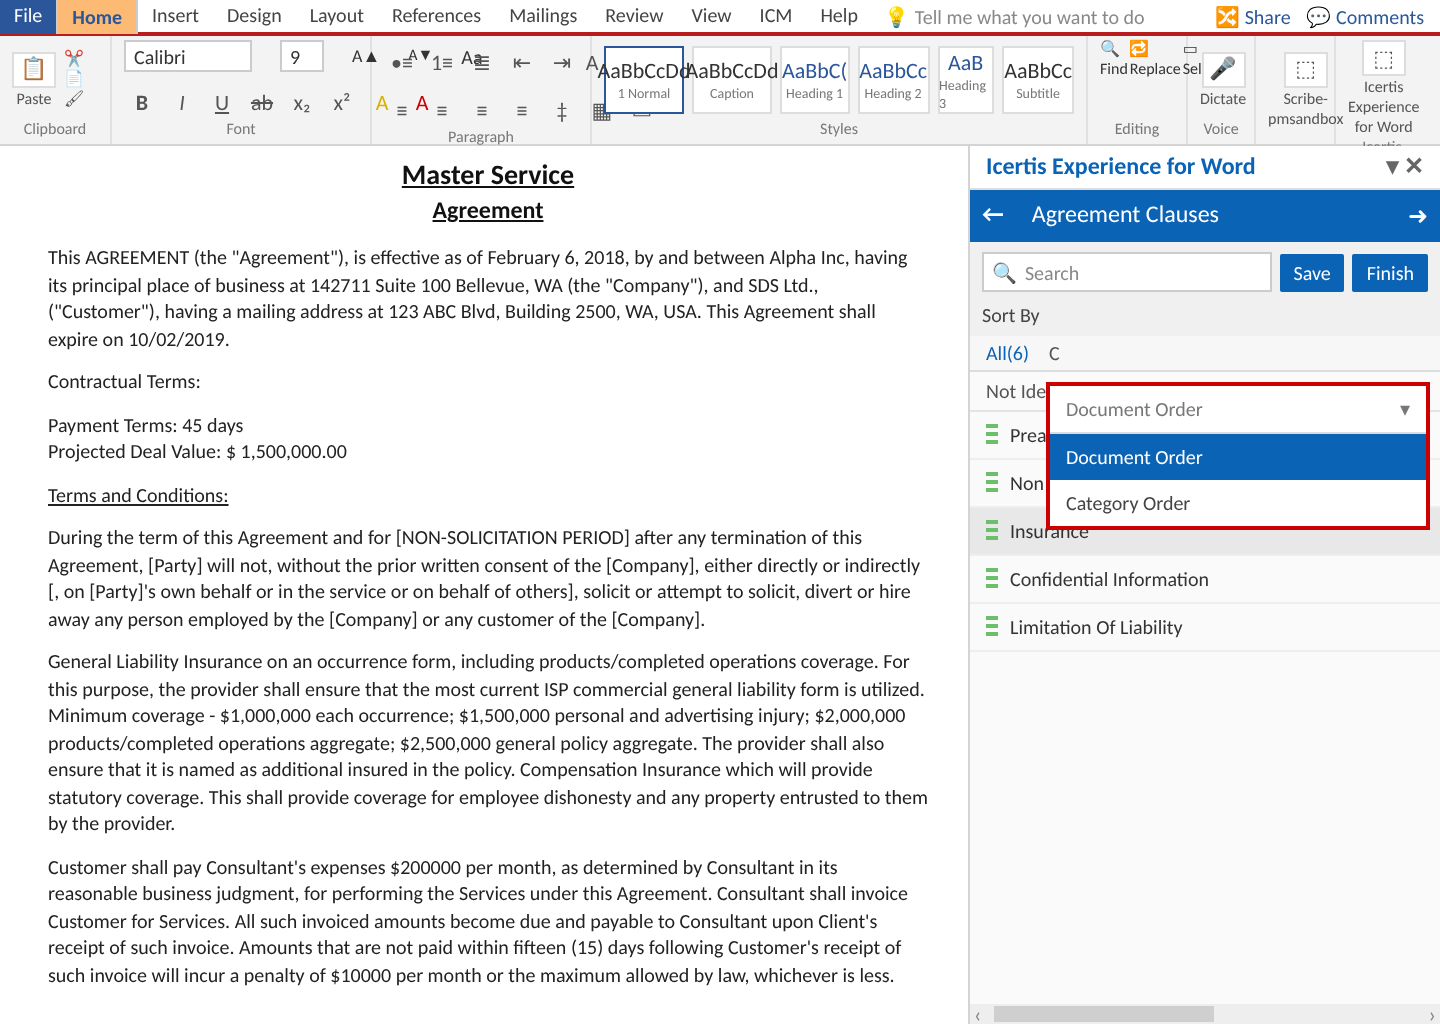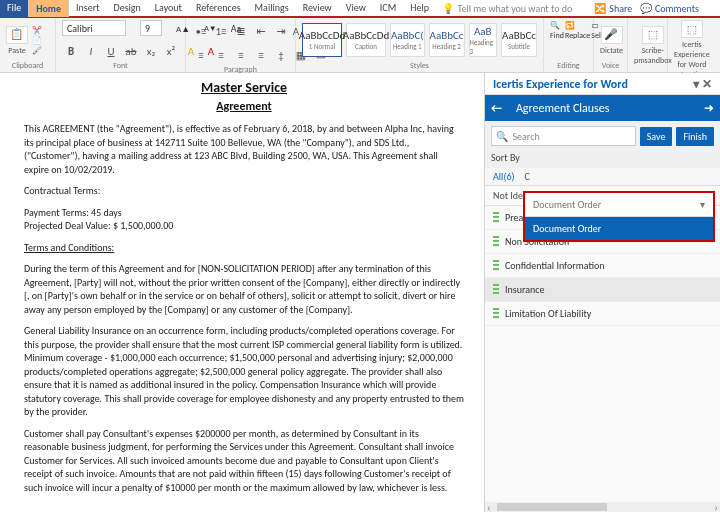--- a/index.html
+++ b/index.html
@@ -2,21 +2,21 @@
 <html><head>
 <meta charset="utf-8">
 <style>
 *{box-sizing:border-box;margin:0;padding:0;font-family:"Segoe UI",Calibri,Arial,sans-serif}
 html,body{width:720px;height:512px;overflow:hidden;background:#fff;font-size:11px;color:#333}
 .titlebar{height:18px;background:#fff;display:flex;align-items:center;border-bottom:2px solid #b91c1c}
 .tabs{display:flex;gap:0;font-size:10px}
 .tab{padding:2px 7px;color:#444;cursor:pointer}
 .tab.active{border:1px solid #ccc;border-bottom:none;background:#fdba74;color:#2b579a;font-weight:600}
 .tellme{margin-left:6px;color:#888;font-size:10px;display:flex;align-items:center;gap:3px}
-.title-actions{margin-left:auto;display:flex;gap:8px;padding-right:21px;font-size:10px;color:#2b579a}
+.title-actions{margin-left:auto;display:flex;gap:8px;padding-right:8px;font-size:10px;color:#2b579a}
 .ribbon{height:55px;background:#f3f3f3;border-bottom:1px solid #d4d4d4;display:flex;align-items:stretch}
 .rgroup{border-right:1px solid #e1e1e1;padding:2px 6px;display:flex;flex-direction:column;justify-content:space-between}
 .rgroup-body{display:flex;gap:4px;align-items:center;flex:1}
 .rgroup-lbl{text-align:center;font-size:8px;color:#777}
 .iconbtn{width:18px;height:18px;display:flex;align-items:center;justify-content:center;border:1px solid transparent;border-radius:2px;color:#555}
 .stylebox{width:40px;height:34px;border:1px solid #ddd;background:#fff;display:flex;flex-direction:column;align-items:center;justify-content:center;font-size:7px;color:#777}
 .stylebox.active{border:1px solid #2b579a}
 .stylebox .big{font-size:11px;color:#333}
 .stylebox .bigblue{font-size:11px;color:#2b579a}
 .content{position:absolute;top:73px;left:0;right:0;bottom:0;display:flex}
@@ -256,40 +256,41 @@
     <div class="notid">Not Identi</div>
     <div class="clauses" id="clauselist">
         <div class="clause">
           <span class="grip"></span>
           <span>Preamble</span>
         </div>
         <div class="clause">
           <span class="grip"></span>
           <span>Non Solicitation</span>
         </div>
+        <div class="clause sel">
+          <span class="grip"></span>
+          <span>Insurance</span>
+        </div>
         <div class="clause">
           <span class="grip"></span>
           <span>Confidential Information</span>
-        </div>
-        <div class="clause sel">
-          <span class="grip"></span>
-          <span>Insurance</span>
         </div>
         <div class="clause">
           <span class="grip"></span>
           <span>Limitation Of Liability</span>
         </div>
       </div>
 
     <div class="dropdown">
       <div class="dd-opt dd-sel">
           <span>Document Order</span>
           <span>▾</span>
         </div>
       <div class="dd-opt highlight">Document Order</div>
+      <div class="dd-opt">Category Order</div>
     </div>
 
     <div class="scroll">
         <span style="padding:0 2px;color:#888">‹</span>
         <div class="bar"></div>
         <span style="margin-left:auto;padding:0 2px;color:#888">›</span>
       </div>
   </div>
 </div>
 

